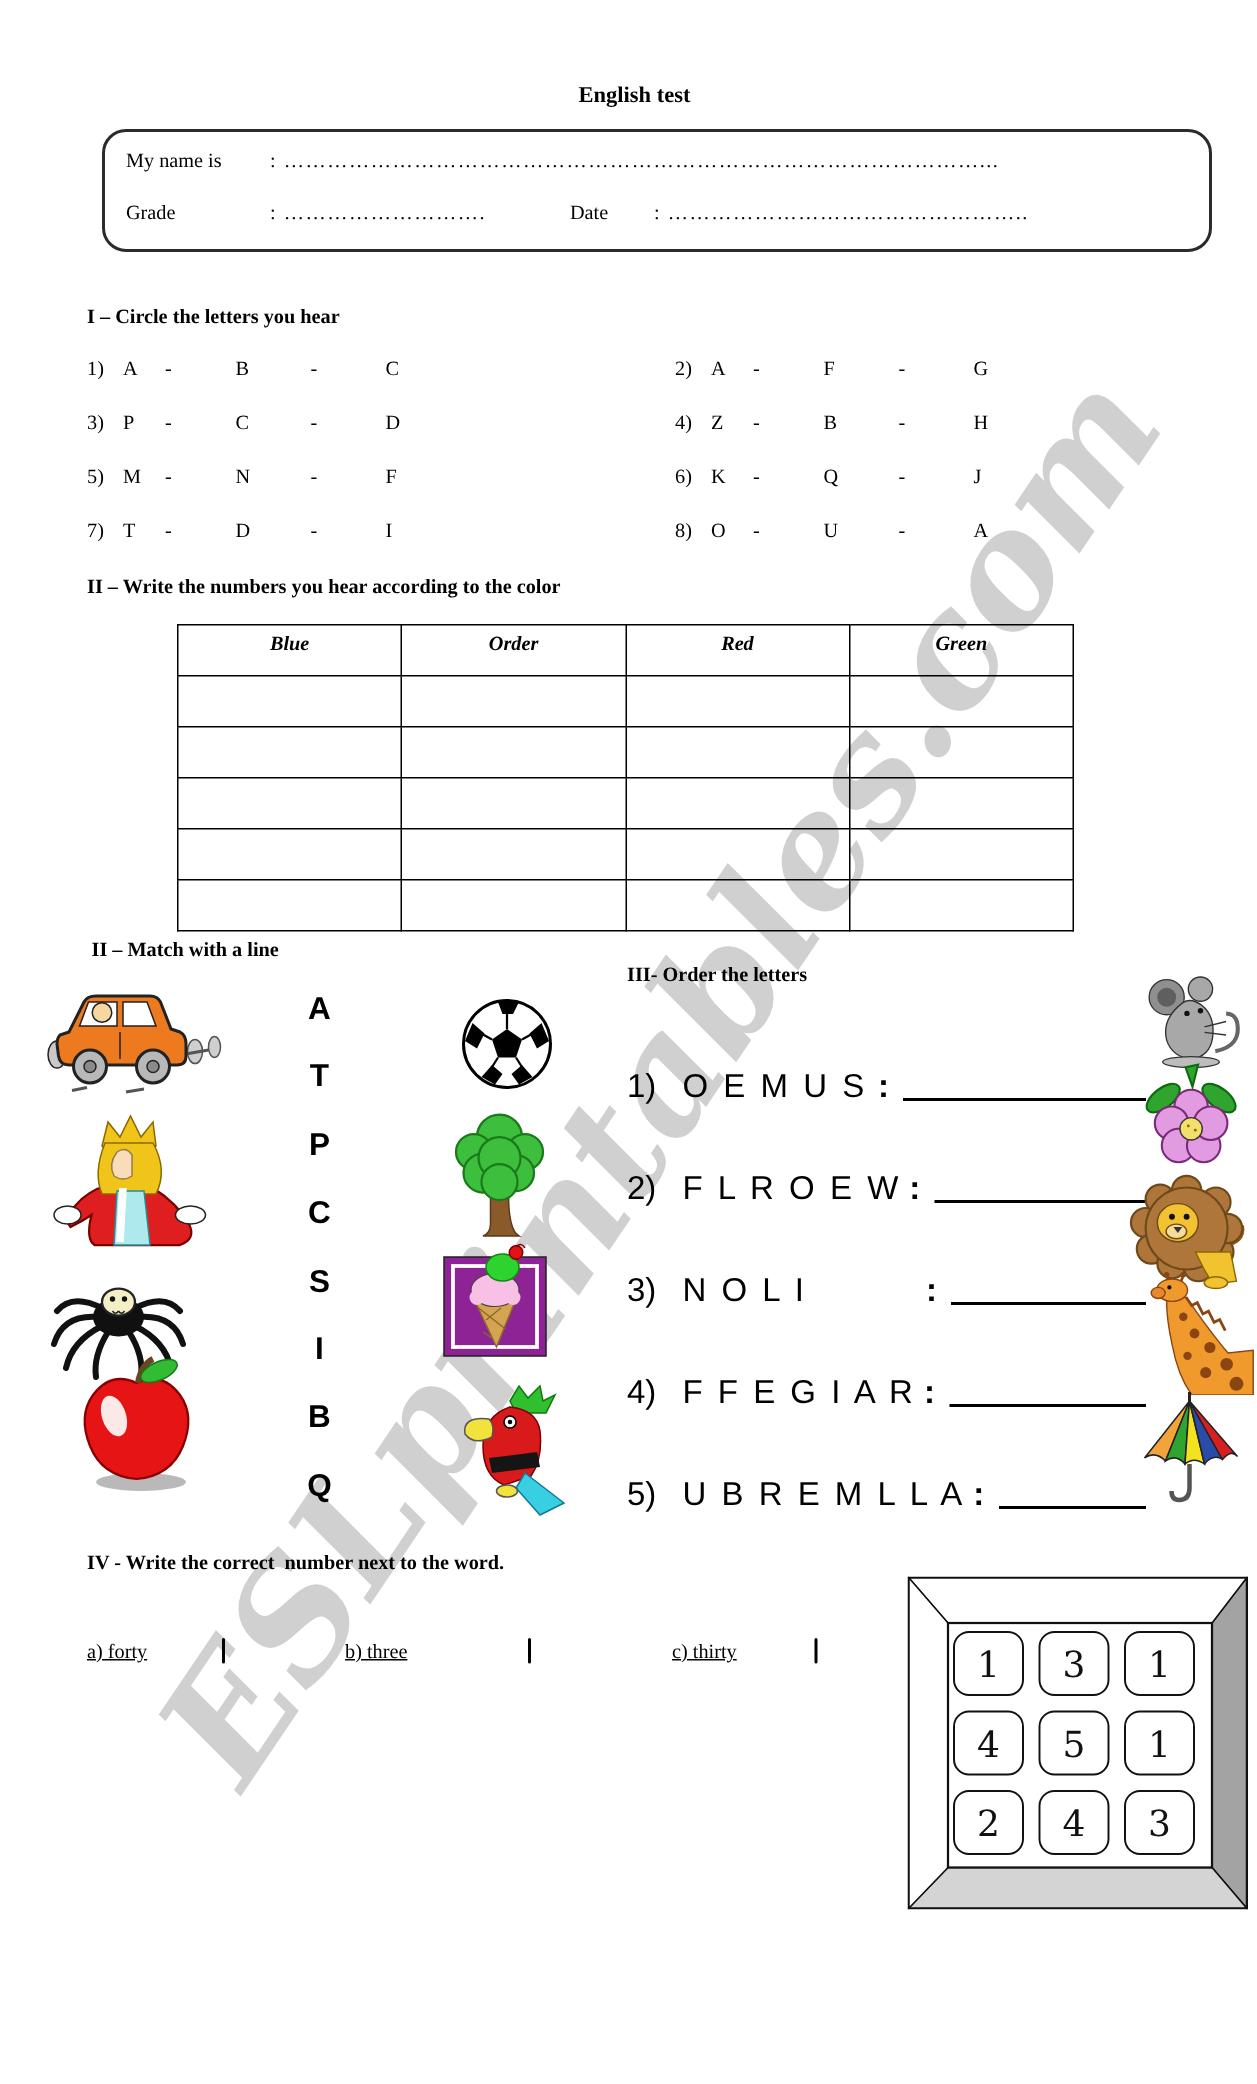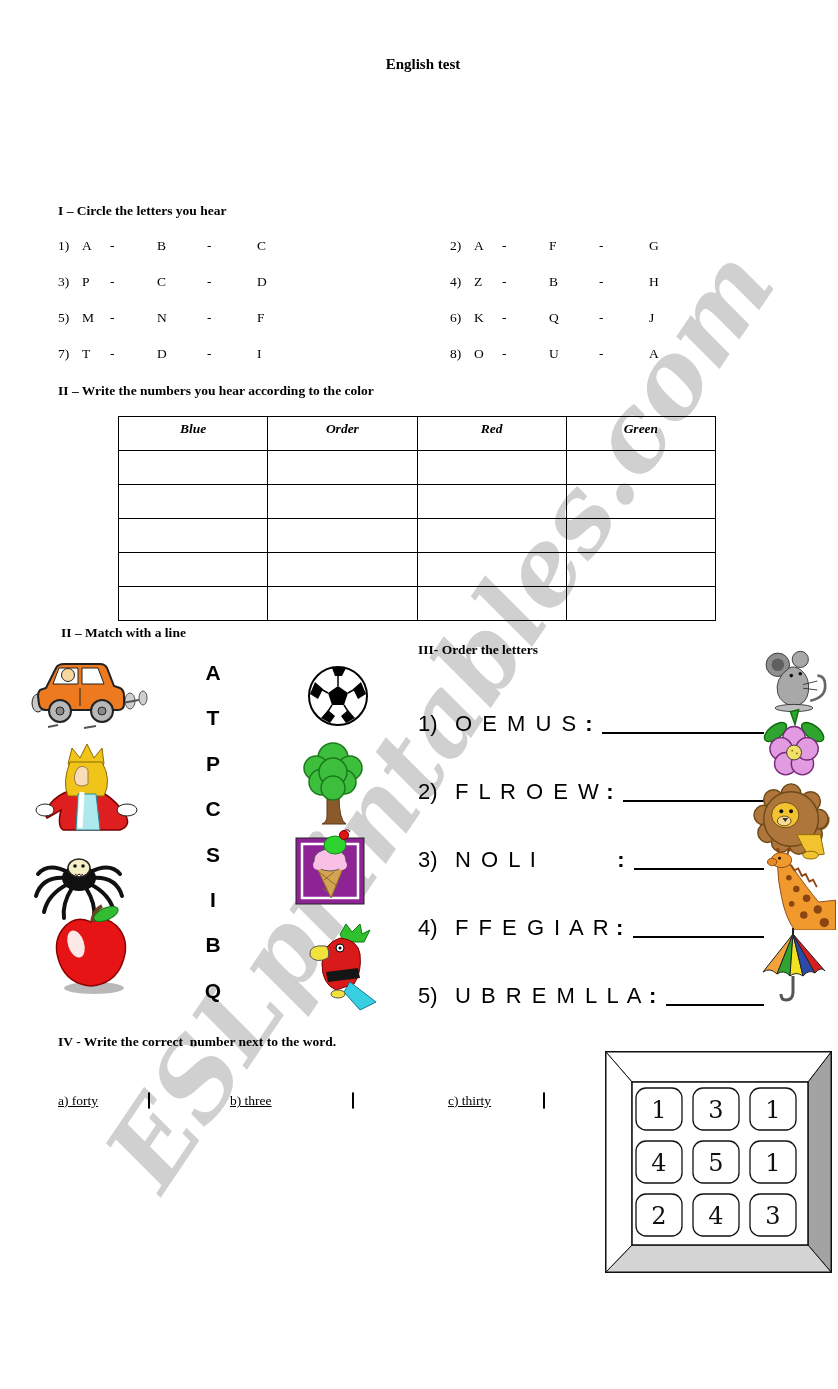--- a/index.html
+++ b/index.html
@@ -62,20 +62,32 @@
 </style>
 </head>
 <body>
 
 <div class="page">
 
   <div class="wm">ESLprintables.com</div>
 
   <div class="z title">English test</div>
 
+  <div class="z idbox">
+    <div class="idrow r1">
+      <span class="idlabel">My name is</span>
+      <span class="iddots name">: ……………………………………………………………………………………...</span>
+    </div>
+    <div class="idrow r2">
+      <span class="idlabel">Grade</span>
+      <span class="iddots grade">: ……………………….</span>
+      <span class="idlabel date">Date</span>
+      <span class="iddots date">: …………………………………………..</span>
+    </div>
+  </div>
 
   <div class="z sectitle s1t">I – Circle the letters you hear</div>
   <div class="z s1grid">
     <div class="s1item">
         <span>1)</span>
         <span>A</span>
         <span>-</span>
         <span>B</span>
         <span>-</span>
         <span>C</span>

